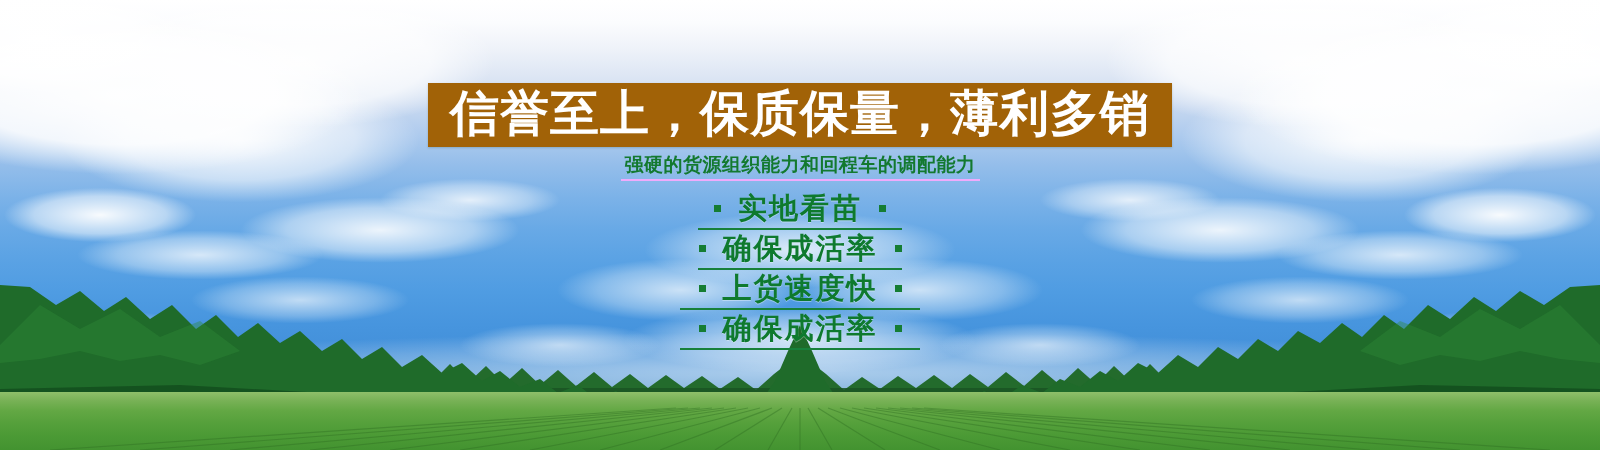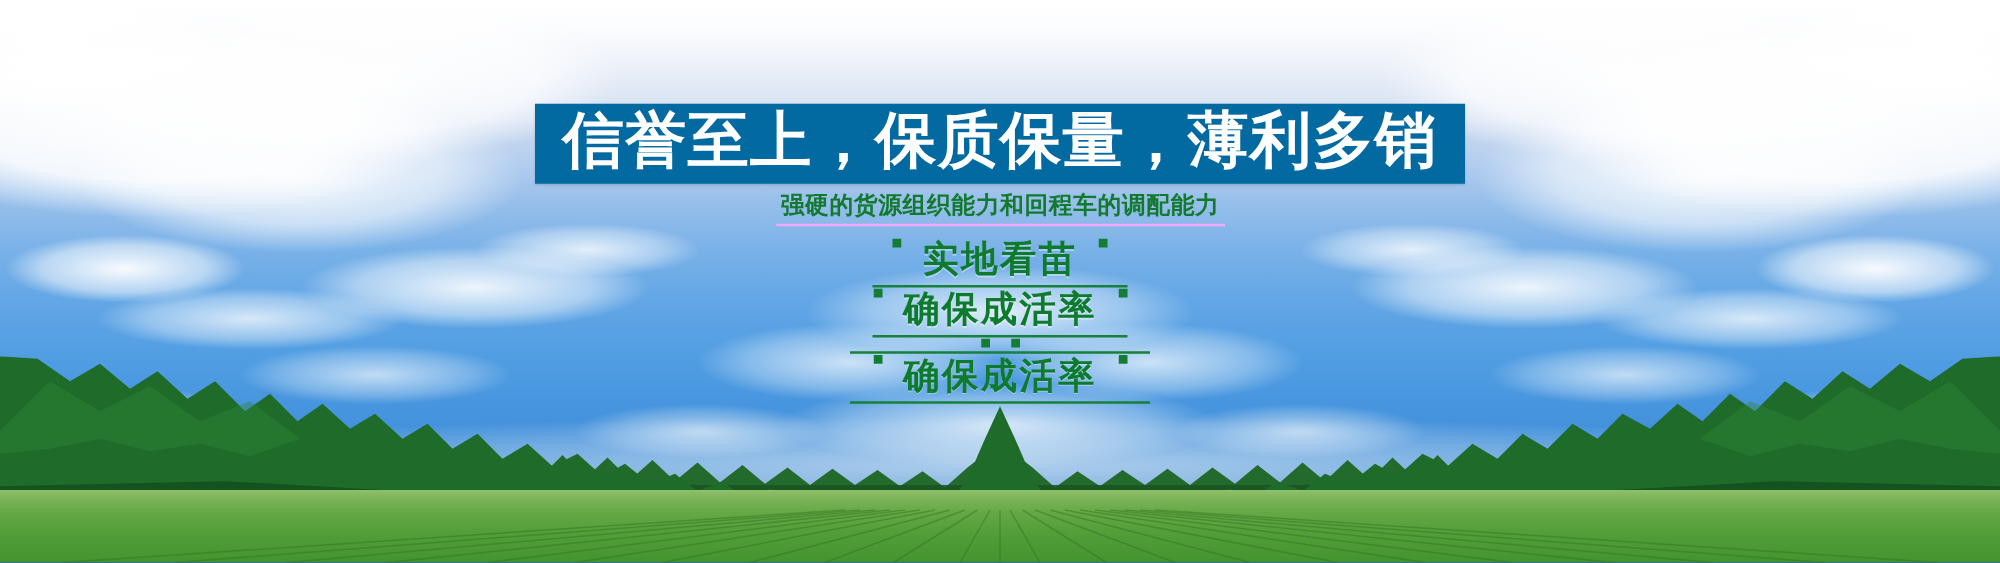--- a/index.html
+++ b/index.html
@@ -101,21 +101,21 @@
   .treeline-near { top:285px; height:135px; }
 
   
   .content {
     position:absolute; left:0; top:0; width:1600px; height:450px;
     display:flex; flex-direction:column; align-items:center;
   }
 
   .headline-bar {
     margin-top:83px;
-    background:#0369a1;
+    background:#a16207;
     padding:5px 22px 9px 22px;
     box-shadow:0 1px 2px rgba(0,40,10,.18);
   }
   .headline-text {
     color:#ffffff;
     font-size:49px;
     line-height:50px;
     font-weight:bold;
     letter-spacing:1px;
     white-space:nowrap;
@@ -129,21 +129,21 @@
     font-weight:bold;
     letter-spacing:.5px;
     border-bottom:2px solid #f0abfc;
     padding:0 4px 3px 4px;
     white-space:nowrap;
   }
 
   .feature-list { margin-top:9px; display:flex; flex-direction:column; align-items:center; }
 
   .feature-row {
-    display:flex; align-items:flex-start; justify-content:center;
+    display:flex; align-items:center; justify-content:center;
     gap:17px;
     padding:1px 0 3px 0;
     border-bottom:2px solid #17803a;
   }
   .feature-row.first { border-top:none; }
 
   .feature-dot {
     width:7px; height:7px;
     background:#157d33;
     flex:0 0 auto;
@@ -299,20 +299,21 @@
 
 
       <div class="feature-row w3">
         <span class="feature-dot"></span>
         <span class="feature-label">确保成活率</span>
         <span class="feature-dot"></span>
       </div>
 
       <div class="feature-row w4">
         <span class="feature-dot"></span>
+        <span class="feature-label">上货速度快</span>
         <span class="feature-dot"></span>
       </div>
 
       <div class="feature-row w5">
         <span class="feature-dot"></span>
         <span class="feature-label">确保成活率</span>
         <span class="feature-dot"></span>
       </div>
 
     </div>

